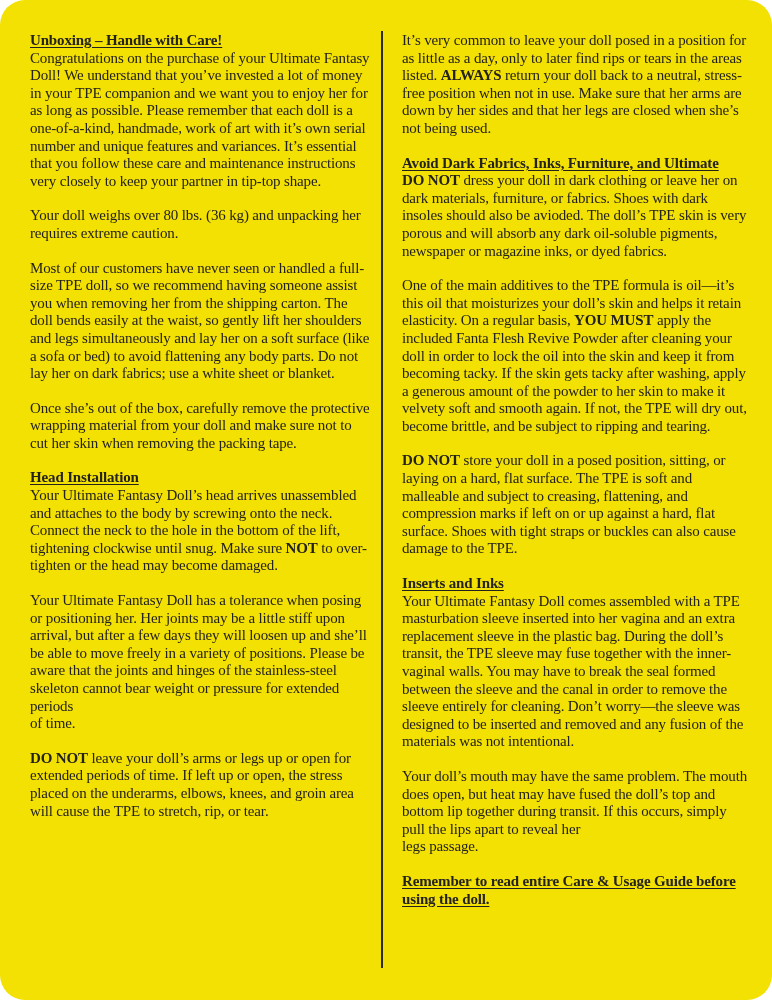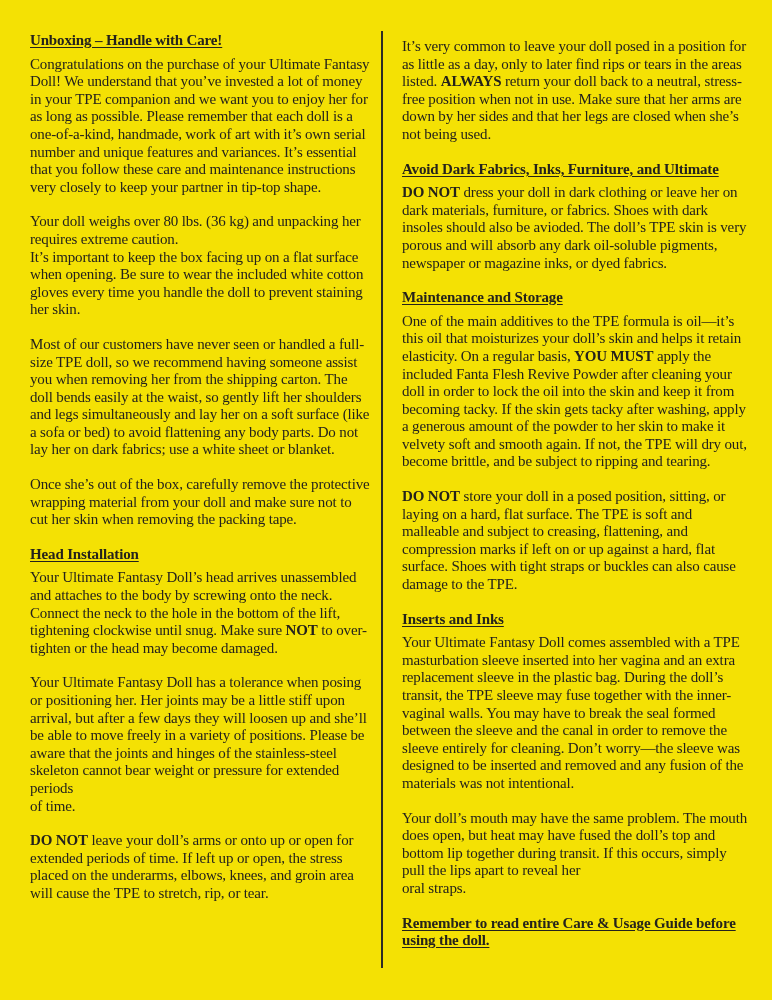--- a/index.html
+++ b/index.html
@@ -4,20 +4,21 @@
 <style>
   html, body { margin: 0; padding: 0; }
   .page {
     position: relative;
     width: 772px;
     height: 1000px;
     background: #F4E104;
     font-family: "Liberation Serif", "DejaVu Serif", serif;
     color: #24221C;
     overflow: hidden;
+    border-radius: 25px;
   }
   .col {
     position: absolute;
     top: 32px;
     font-size: 15px;
     line-height: 17.6px;
     letter-spacing: -0.15px;
     text-align: left;
   }
   .col-left  { left: 30px;  width: 340px; }
@@ -29,44 +30,43 @@
     width: 2px;
     height: 937px;
     background: #2E2C25;
   }
   .blk-heading {
     font-weight: bold;
     text-decoration: underline;
     text-underline-offset: 2px;
     margin: 0;
   }
-  .blk-paragraph { margin: 6px 0 17px 0; }
+  .blk-paragraph { margin: 0 0 17px 0; }
   .run-bold { font-weight: bold; }
 </style>
 </head>
 <body>
 
 <div class="page" style="background: rgb(244, 225, 4); color: rgb(36, 34, 28);">
   <div class="col col-left">
       <div class="blk-heading">Unboxing – Handle with Care!</div>
       <div class="blk-paragraph"><span class="run-text">Congratulations on the purchase of your Ultimate Fantasy Doll! We understand that you’ve invested a lot of money in your TPE companion and we want you to enjoy her for as long as possible. Please remember that each doll is a one-of-a-kind, handmade, work of art with it’s own serial number and unique features and variances. It’s essential that you follow these care and maintenance instructions very closely to keep your partner in tip-top shape.</span></div>
-      <div class="blk-paragraph"><span class="run-text">Your doll weighs over 80 lbs. (36 kg) and unpacking her requires extreme caution.</span><br><span class="run-text">It’s important to keep the box facing up on a flat surface when opening. Be sure to wear the included white cotton gloves every time you handle the doll to prevent staining her skin.</span></div>
+      <div class="blk-paragraph"><span class="run-text">Your doll weighs over 80 lbs. (36 kg) and unpacking her requires extreme caution.</span><br></div>
       <div class="blk-paragraph"><span class="run-text">Most of our customers have never seen or handled a full-size TPE doll, so we recommend having someone assist you when removing her from the shipping carton. The doll bends easily at the waist, so gently lift her shoulders and legs simultaneously and lay her on a soft surface (like a sofa or bed) to avoid flattening any body parts. Do not lay her on dark fabrics; use a white sheet or blanket.</span></div>
       <div class="blk-paragraph"><span class="run-text">Once she’s out of the box, carefully remove the protective wrapping material from your doll and make sure not to cut her skin when removing the packing tape.</span></div>
       <div class="blk-heading">Head Installation</div>
       <div class="blk-paragraph"><span class="run-text">Your Ultimate Fantasy Doll’s head arrives unassembled and attaches to the body by screwing onto the neck. Connect the neck to the hole in the bottom of the lift, tightening clockwise until snug. Make sure </span><span class="run-bold">NOT</span><span class="run-text"> to over-tighten or the head may become damaged.</span></div>
       <div class="blk-paragraph"><span class="run-text">Your Ultimate Fantasy Doll has a tolerance when posing or positioning her. Her joints may be a little stiff upon arrival, but after a few days they will loosen up and she’ll be able to move freely in a variety of positions. Please be aware that the joints and hinges of the stainless-steel skeleton cannot bear weight or pressure for extended periods</span><br><span class="run-text">of time.</span></div>
-      <div class="blk-paragraph"><span class="run-bold">DO NOT</span><span class="run-text"> leave your doll’s arms or onto up or open for extended periods of time. If left up or open, the stress placed on the underarms, elbows, knees, and groin area will cause the TPE to stretch, rip, or tear.</span></div>
+      <div class="blk-paragraph"><span class="run-bold">DO NOT</span><span class="run-text"> leave your doll’s arms or legs up or open for extended periods of time. If left up or open, the stress placed on the underarms, elbows, knees, and groin area will cause the TPE to stretch, rip, or tear.</span></div>
     </div>
   <div class="divider" style="background: rgb(46, 44, 37);"></div>
   <div class="col col-right">
       <div class="blk-paragraph"><span class="run-text">It’s very common to leave your doll posed in a position for as little as a day, only to later find rips or tears in the areas listed. </span><span class="run-bold">ALWAYS</span><span class="run-text"> return your doll back to a neutral, stress-free position when not in use. Make sure that her arms are down by her sides and that her legs are closed when she’s not being used.</span></div>
       <div class="blk-heading">Avoid Dark Fabrics, Inks, Furniture, and Ultimate</div>
       <div class="blk-paragraph"><span class="run-bold">DO NOT</span><span class="run-text"> dress your doll in dark clothing or leave her on dark materials, furniture, or fabrics. Shoes with dark insoles should also be avioded. The doll’s TPE skin is very porous and will absorb any dark oil-soluble pigments, newspaper or magazine inks, or dyed fabrics.</span></div>
-      <div class="blk-heading">Maintenance and Storage</div>
       <div class="blk-paragraph"><span class="run-text">One of the main additives to the TPE formula is oil—it’s this oil that moisturizes your doll’s skin and helps it retain elasticity. On a regular basis, </span><span class="run-bold">YOU MUST</span><span class="run-text"> apply the included Fanta Flesh Revive Powder after cleaning your doll in order to lock the oil into the skin and keep it from becoming tacky. If the skin gets tacky after washing, apply a generous amount of the powder to her skin to make it velvety soft and smooth again. If not, the TPE will dry out, become brittle, and be subject to ripping and tearing.</span></div>
       <div class="blk-paragraph"><span class="run-bold">DO NOT</span><span class="run-text"> store your doll in a posed position, sitting, or laying on a hard, flat surface. The TPE is soft and malleable and subject to creasing, flattening, and compression marks if left on or up against a hard, flat surface. Shoes with tight straps or buckles can also cause damage to the TPE.</span></div>
       <div class="blk-heading">Inserts and Inks</div>
       <div class="blk-paragraph"><span class="run-text">Your Ultimate Fantasy Doll comes assembled with a TPE masturbation sleeve inserted into her vagina and an extra replacement sleeve in the plastic bag. During the doll’s transit, the TPE sleeve may fuse together with the inner-vaginal walls. You may have to break the seal formed between the sleeve and the canal in order to remove the sleeve entirely for cleaning. Don’t worry—the sleeve was designed to be inserted and removed and any fusion of the materials was not intentional.</span></div>
-      <div class="blk-paragraph"><span class="run-text">Your doll’s mouth may have the same problem. The mouth does open, but heat may have fused the doll’s top and bottom lip together during transit. If this occurs, simply pull the lips apart to reveal her</span><br><span class="run-text">oral straps.</span></div>
+      <div class="blk-paragraph"><span class="run-text">Your doll’s mouth may have the same problem. The mouth does open, but heat may have fused the doll’s top and bottom lip together during transit. If this occurs, simply pull the lips apart to reveal her</span><br><span class="run-text">legs passage.</span></div>
       <div class="blk-heading">Remember to read entire Care &amp; Usage Guide before using the doll.</div>
     </div>
 </div>
 
 </body></html>

